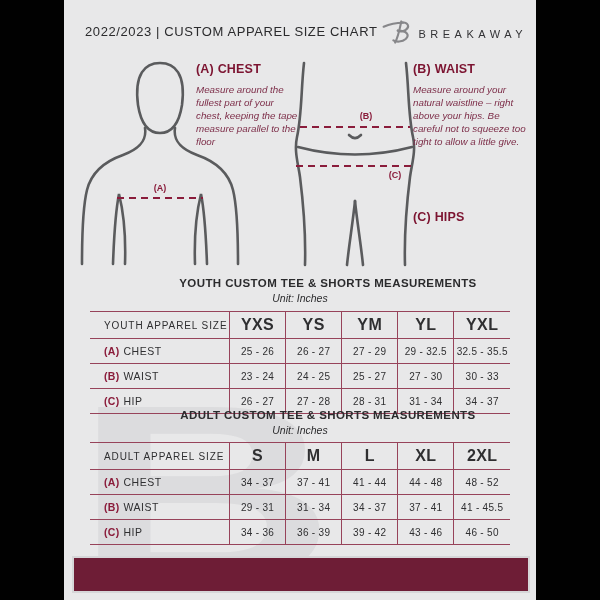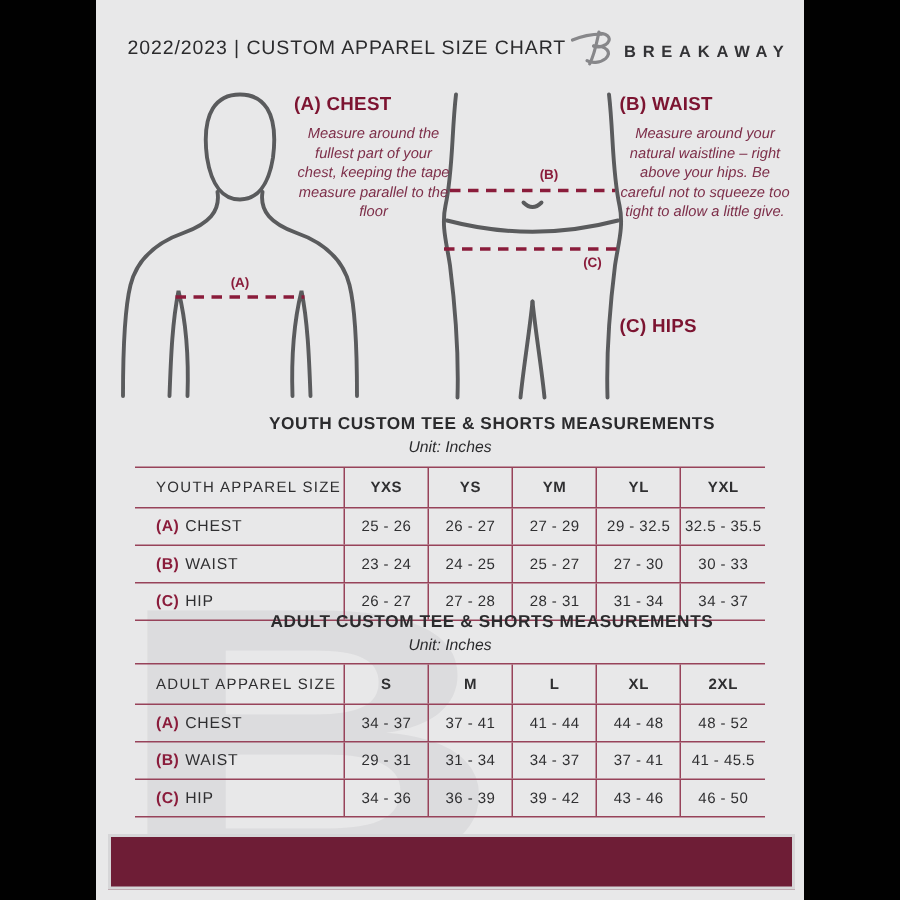--- a/index.html
+++ b/index.html
@@ -14,26 +14,26 @@
   .watermark { position:absolute; left:10px; top:368px; font-size:250px; font-weight:bold;
                color:rgba(150,150,158,0.14); transform:scaleX(1.45); transform-origin:left;
                z-index:0; line-height:1; pointer-events:none; }
 
   .content { position:absolute; inset:0; z-index:1; }
 
   
   .hdr-title { position:absolute; left:21px; top:24px; font-size:13px; font-weight:normal;
                color:#2b2b2d; letter-spacing:0.6px; }
   .brand-wrap { position:absolute; right:9px; top:18px; display:flex; align-items:center; gap:7px; }
-  .brand-name { font-size:11px; font-weight:bold; letter-spacing:4.5px; color:#333336;text-align:center; }
+  .brand-name { font-size:11px; font-weight:normal; letter-spacing:4.5px; color:#333336;text-align:center; }
 
   
   .instr { position:absolute; }
   .instr h3 { margin:0 0 8px 0; font-size:12.5px; font-weight:bold; color:#7c1431; letter-spacing:0.2px; }
-  .instr p { margin:0; font-size:9.8px; font-style:italic; color:#7d2e49; line-height:1.32;text-align:center; }
+  .instr p { margin:0; font-size:9.8px; font-style:italic; color:#7d2e49; line-height:1.32; }
   .instr.chest { left:132px; top:62px; width:106px; }
   .instr.waist { left:349px; top:62px; width:114px; }
   .instr.hips  { left:349px; top:162px; width:118px;margin-top:48px; }
 
   .figure { position:absolute; }
   .figure.upper { left:13px; top:56px; }
   .figure.lower { left:230px; top:59px; }
   .outline { fill:none; stroke:#5a5b5d; stroke-width:2.6; stroke-linecap:round; }
   .dashline { fill:none; stroke:#8a1c3b; stroke-width:2.2; stroke-dasharray:7 5; }
   .fig-label { font-size:9px; font-weight:bold; fill:#8a1c3b; font-family:"Liberation Sans",sans-serif; }
@@ -44,21 +44,21 @@
   .sec-unit  { position:absolute; width:472px; text-align:center; font-size:10.5px; font-style:italic;
                color:#2b2b2d; }
   .t1-title { top:277px; } .t1-unit { top:292px; }
   .t2-title { top:409px; } .t2-unit { top:424px; }
 
   table.size { position:absolute; left:26px; width:420px; border-collapse:collapse;
                table-layout:fixed; background:transparent; }
   table.youth { top:311px; } table.adult { top:442px; }
   .size th, .size td { border-top:1.5px solid #97435a; border-bottom:1.5px solid #97435a;
                        text-align:center; padding:0; color:#2f2f31; }
-  .size th { height:26px; font-size:10px; font-weight:bold; letter-spacing:0.4px; }
+  .size th { height:26px; font-size:16px; font-weight:bold; letter-spacing:0.4px; }
   .size td { height:24px; font-size:10px; letter-spacing:0.3px; }
   .size th:first-child { width:125px; font-size:10px; font-weight:normal; letter-spacing:0.9px;
                          text-align:left; padding-left:14px; }
   .size td:first-child { text-align:left; padding-left:14px; font-size:10.5px; }
   .size th + th, .size td + td { border-left:1.5px solid #97435a; }
   .row-prefix { font-weight:bold; color:#8a1c3b; }
   .row-label { margin-left:4px; letter-spacing:0.5px;text-align:center; }
 
   .footer-bar { position:absolute; left:8px; top:556px; width:454px; height:33px;
                 background:#6e1d36; border:2px solid #d6d6d8; }

